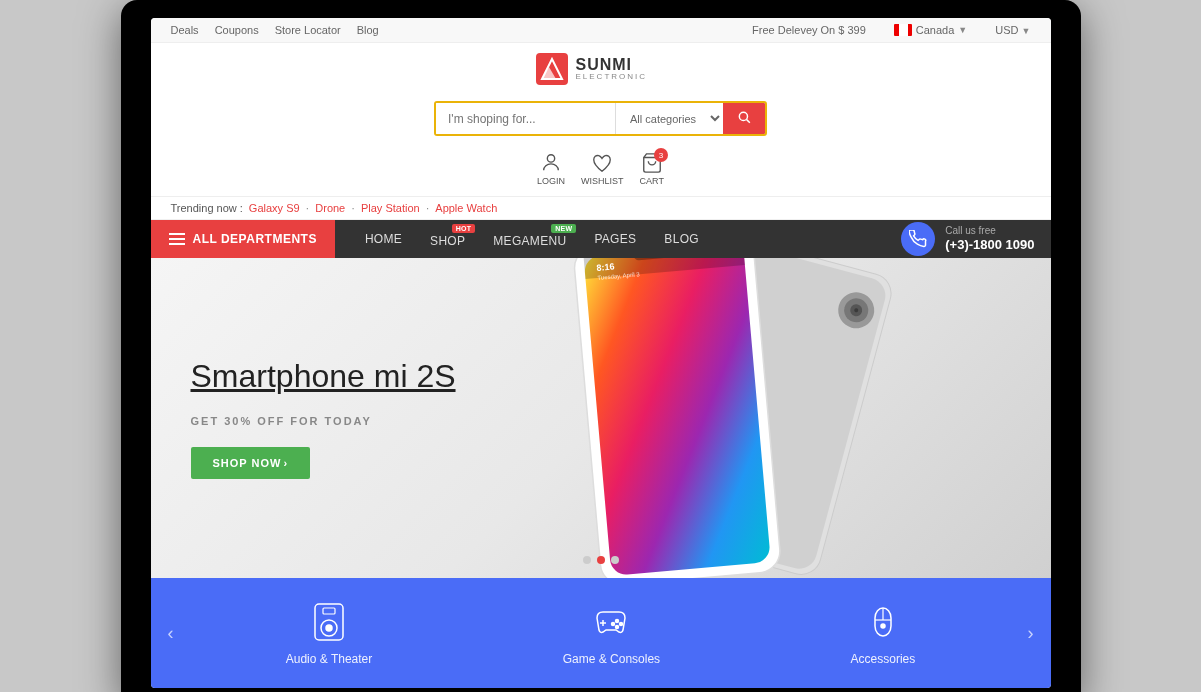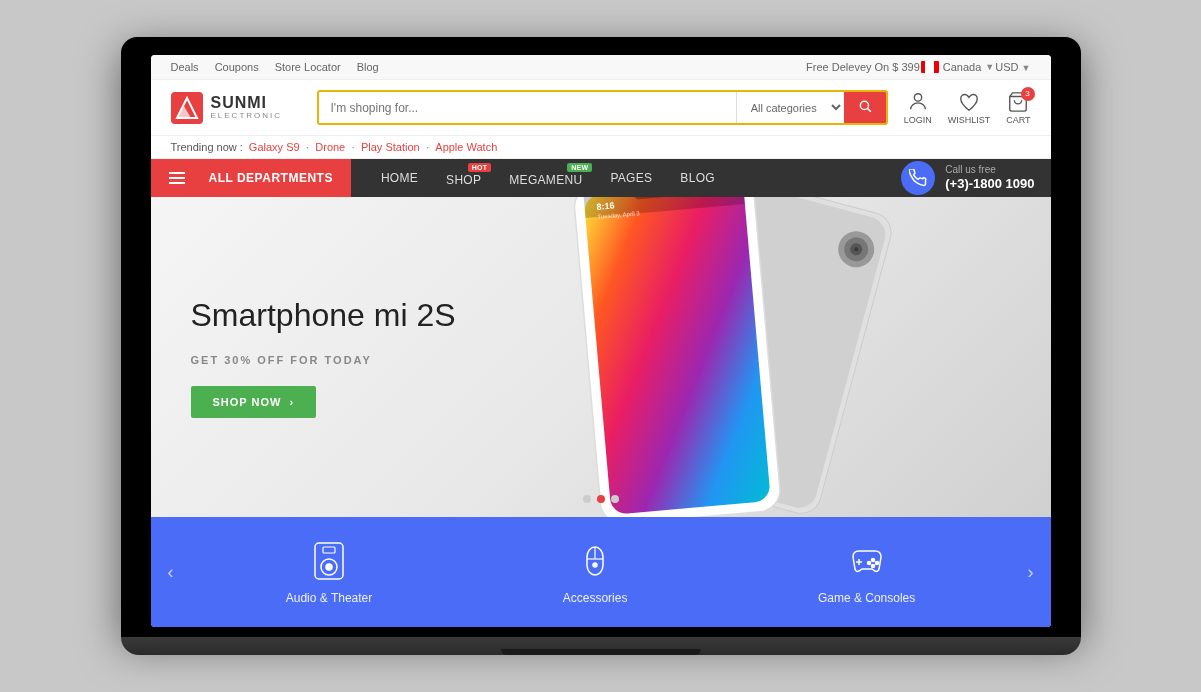--- a/index.html
+++ b/index.html
@@ -59,39 +59,40 @@
       justify-content: space-between;
       align-items: center;
       font-size: 11px;
       color: #666;
       border-bottom: 1px solid #eee;
     }
 
     .top-bar-left { display: flex; gap: 16px; }
     .top-bar-left span { cursor: pointer; }
 
-    .top-bar-right { display: flex; gap: 1px; align-items: center; }
+    .top-bar-right { display: flex; gap: 28px; align-items: center; }
     .canada-flag {
       display: inline-flex; align-items: center; gap: 4px; cursor: pointer; justify-content: flex-end;
     }
     .flag-icon {
       width: 18px; height: 12px;
       background: linear-gradient(to right, #e00 0%, #e00 25%, #fff 25%, #fff 75%, #e00 75%, #e00 100%);
       border-radius: 1px;
     }
     .dropdown-arrow { font-size: 9px; color: #888; }
 
     
     .header {
       background: #fff;
       padding: 10px 20px;
       display: flex;
       align-items: center;
       gap: 16px;
       border-bottom: 1px solid #eee;
+      flex-direction: column;
     }
 
     .logo {
       display: flex;
       align-items: center;
       gap: 8px;
       min-width: 130px;
     }
 
     .logo-icon {
@@ -192,21 +193,21 @@
       display: flex;
       align-items: stretch;
       background: #333;
     }
 
     .all-departments {
       background: #e84040;
       padding: 10px 18px;
       display: flex;
       align-items: center;
-      gap: 24px;
+      gap: 8px;
       color: #fff;
       font-size: 12px;
       font-weight: 600;
       cursor: pointer;
       min-width: 180px;
       letter-spacing: 0.5px;
     }
 
     .hamburger-icon { display: flex; flex-direction: column; gap: 3px; }
     .hamburger-icon span { width: 16px; height: 2px; background: #fff; display: block; }
@@ -279,20 +280,21 @@
       z-index: 2;
       position: relative;
     }
 
     .hero-title {
       font-size: 32px;
       font-weight: 300;
       color: #222;
       line-height: 1.2;
       margin-bottom: 20px;
+      text-decoration: underline;
     }
 
     .hero-subtitle {
       font-size: 11px;
       color: #888;
       letter-spacing: 2px;
       font-weight: 600;
       margin-bottom: 20px;
     }
 
@@ -301,21 +303,21 @@
       color: #fff;
       border: none;
       padding: 10px 22px;
       font-size: 11px;
       font-weight: 600;
       letter-spacing: 1px;
       cursor: pointer;
       border-radius: 2px;
       display: inline-flex;
       align-items: center;
-      gap: 8px;
+      gap: 2px;
     }
 
     
     .phone-svg-container {
       position: absolute;
       right: -20px;
       top: -30px;
       width: 750px;
       height: 380px;
     }
@@ -587,41 +589,41 @@
               <circle cx="22" cy="28" r="8" stroke="white" stroke-width="1.5" fill="none"></circle>
               <circle cx="22" cy="28" r="3" fill="white"></circle>
               <rect x="16" y="8" width="12" height="6" rx="1" stroke="white" stroke-width="1.2" fill="none"></rect>
             </svg>
             <span class="cat-label">Audio &amp; Theater</span>
           </div>
 
 
           <div class="cat-item">
             <svg class="cat-icon" viewBox="0 0 44 44" fill="none" stroke="white" stroke-width="1.5">
-              <path d="M14 18c0-6 4-10 8-10s8 4 8 10v8c0 6-4 10-8 10s-8-4-8-10z" stroke="white" fill="none"></path>
-              <line x1="22" y1="8" x2="22" y2="20" stroke="white" stroke-width="1.2"></line>
-              <line x1="14" y1="20" x2="30" y2="20" stroke="white" stroke-width="1.2"></line>
-              <circle cx="22" cy="26" r="2" fill="white"></circle>
-            </svg>
-            <span class="cat-label">Accessories</span>
-          </div>
-
-          <div class="cat-item">
-            <svg class="cat-icon" viewBox="0 0 44 44" fill="none" stroke="white" stroke-width="1.5">
               <path d="M8 18c0-4 2.5-6 6-6h16c3.5 0 6 2 6 6l-2 12c-.5 2-2 3-4 2l-3-2H17l-3 2c-2 1-3.5 0-4-2z" stroke="white" fill="none"></path>
               <line x1="14" y1="20" x2="14" y2="26" stroke="white" stroke-width="1.5"></line>
               <line x1="11" y1="23" x2="17" y2="23" stroke="white" stroke-width="1.5"></line>
               <circle cx="28" cy="21" r="1.5" fill="white"></circle>
               <circle cx="32" cy="24" r="1.5" fill="white"></circle>
               <circle cx="28" cy="27" r="1.5" fill="white"></circle>
               <circle cx="24" cy="24" r="1.5" fill="white"></circle>
             </svg>
             <span class="cat-label">Game &amp; Consoles</span>
           </div>
 
+          <div class="cat-item">
+            <svg class="cat-icon" viewBox="0 0 44 44" fill="none" stroke="white" stroke-width="1.5">
+              <path d="M14 18c0-6 4-10 8-10s8 4 8 10v8c0 6-4 10-8 10s-8-4-8-10z" stroke="white" fill="none"></path>
+              <line x1="22" y1="8" x2="22" y2="20" stroke="white" stroke-width="1.2"></line>
+              <line x1="14" y1="20" x2="30" y2="20" stroke="white" stroke-width="1.2"></line>
+              <circle cx="22" cy="26" r="2" fill="white"></circle>
+            </svg>
+            <span class="cat-label">Accessories</span>
+          </div>
+
         </div>
         <div class="cat-arrow">›</div>
       </div>
 
     </div>
   </div>
   <div class="laptop-base"></div>
 </div>
 
 </body></html>

